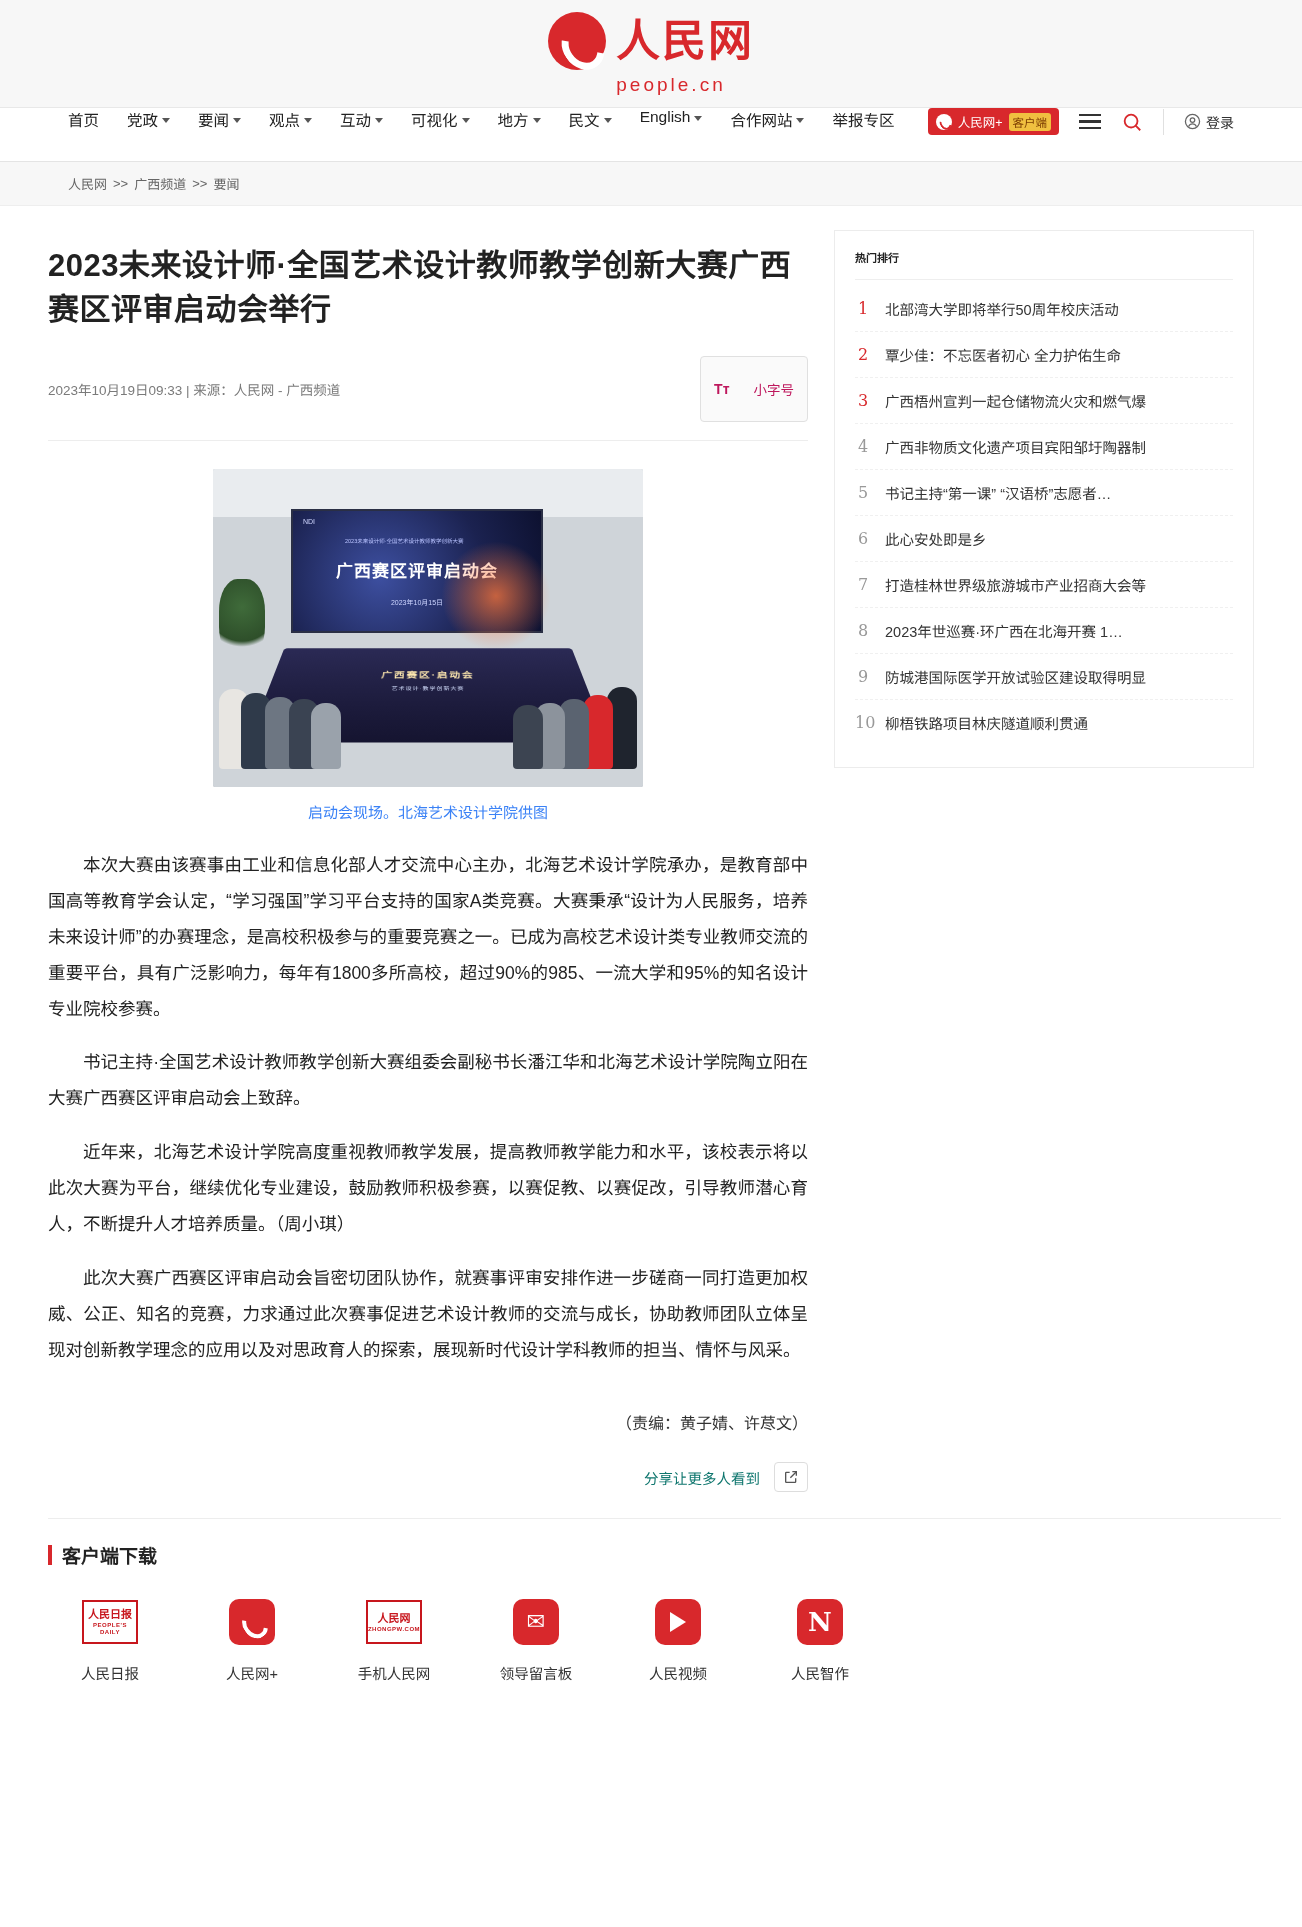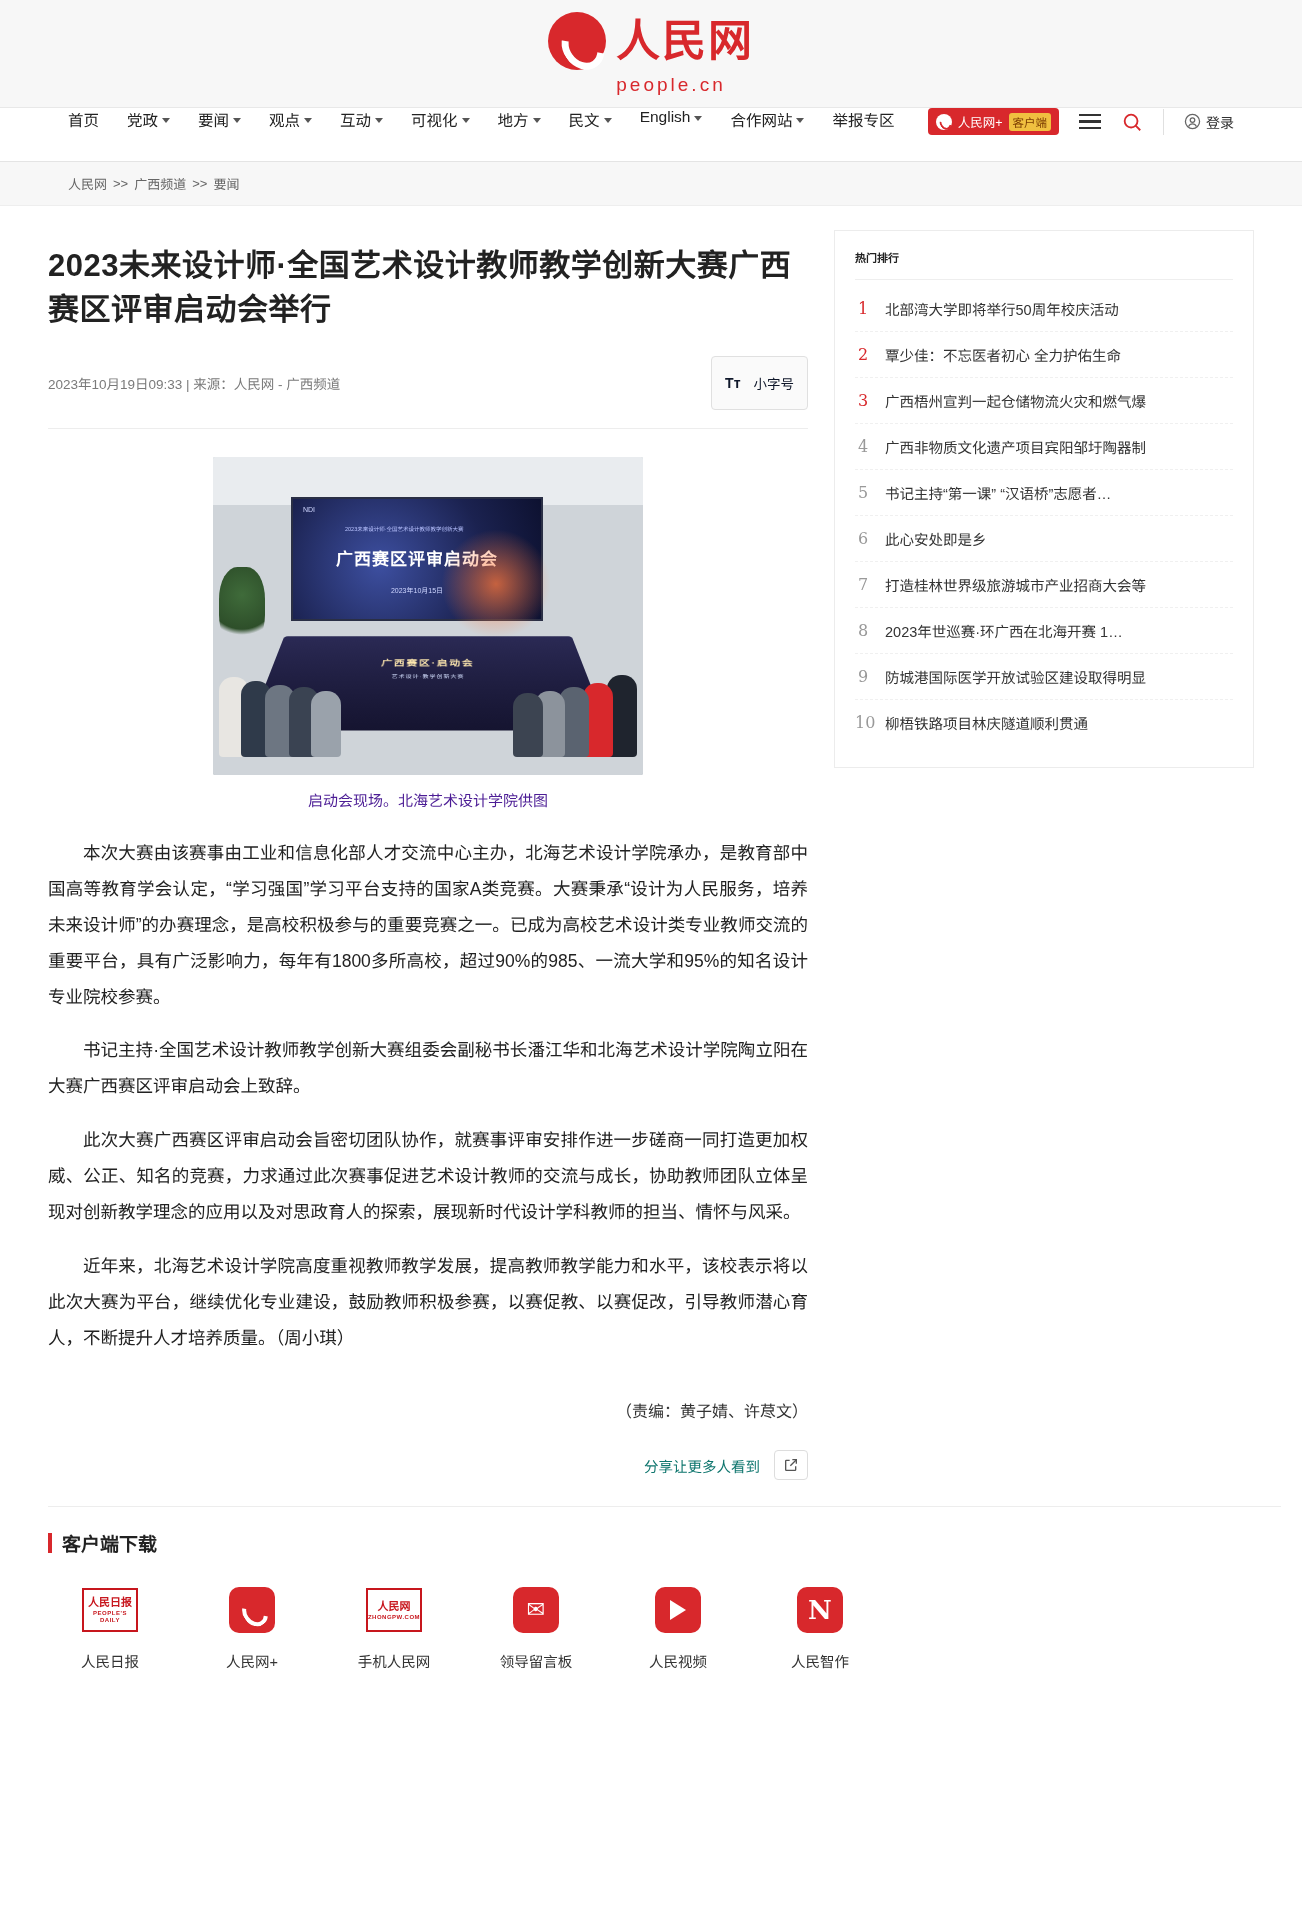--- a/index.html
+++ b/index.html
@@ -97,22 +97,22 @@
     font-size: 31px; line-height: 1.42; color:#222; margin: 14px 0 24px 0;
     font-weight: bold; letter-spacing: .5px;
   }
   .meta-row {
     display:flex; align-items:center; justify-content:space-between;
     padding-bottom: 18px; border-bottom: 1px solid #ededed;
   }
   .meta { font-size: 13.5px; color:#7a7a7a; }
   .fontsize-btn {
     border:1px solid #e0e0e0; border-radius:4px; background:#fafafa;
-    padding:16px 13px; font-size:13.5px; color:#0f172a;
-    display:flex; align-items:center; gap:13px; cursor:pointer;
+    padding:22px 13px; font-size:13.5px; color:#be185d;
+    display:flex; align-items:center; gap:24px; cursor:pointer;
   }
   .fontsize-btn .tt { font-weight:bold; font-size:14px; }
 
   .figure { margin: 28px 0 10px 0; text-align:center; }
   .photo {
     width: 430px; height: 318px; margin: 0 auto;
     border-radius: 2px; position: relative; overflow: hidden;
     background: linear-gradient(#d5d9de, #b9bfc6);
   }
   
@@ -157,21 +157,21 @@
   }
   .ph-people-l { left: 6px; }
   .ph-people-r { right: 6px; }
   .pp { position:absolute; bottom:0; width:30px; height:74px; border-radius:14px 14px 4px 4px; }
   .ph-plant {
     position:absolute; left:6px; top:110px; width:46px; height:80px;
     background: radial-gradient(circle at 50% 35%, #3f6b3a 0%, #2e4f2a 60%, rgba(0,0,0,0) 70%);
     border-radius: 40%;
   }
   .caption {
-    margin-top: 14px; font-size: 15px; color: #4c1d95; text-align:center;
+    margin-top: 14px; font-size: 15px; color: #3b82f6; text-align:center;
     font-family: "DejaVu Serif", serif;
   }
 
   .body-text { margin-top: 26px; }
   .body-text p {
     font-size: 17.5px; line-height: 2.05; color: #222; margin: 0 0 18px 0;
     text-indent: 2em; text-align: justify;
   }
   .editor-line {
     text-align: right; font-size: 16px; color:#333; margin: 42px 0 10px 0;
@@ -386,22 +386,22 @@
           <div class="pp" style="right:72px;background:#8c939c;height:66px;"></div>
           <div class="pp" style="right:94px;background:#3c4451;height:64px;"></div>
         </div>
       </div>
       <div class="caption">启动会现场。北海艺术设计学院供图</div>
     </div>
 
     <div class="body-text">
       <p>本次大赛由该赛事由工业和信息化部人才交流中心主办，北海艺术设计学院承办，是教育部中国高等教育学会认定，“学习强国”学习平台支持的国家A类竞赛。大赛秉承“设计为人民服务，培养未来设计师”的办赛理念，是高校积极参与的重要竞赛之一。已成为高校艺术设计类专业教师交流的重要平台，具有广泛影响力，每年有1800多所高校，超过90%的985、一流大学和95%的知名设计专业院校参赛。</p>
       <p>书记主持·全国艺术设计教师教学创新大赛组委会副秘书长潘江华和北海艺术设计学院陶立阳在大赛广西赛区评审启动会上致辞。</p>
+      <p>近年来，北海艺术设计学院高度重视教师教学发展，提高教师教学能力和水平，该校表示将以此次大赛为平台，继续优化专业建设，鼓励教师积极参赛，以赛促教、以赛促改，引导教师潜心育人，不断提升人才培养质量。（周小琪）</p>
       <p>此次大赛广西赛区评审启动会旨密切团队协作，就赛事评审安排作进一步磋商一同打造更加权威、公正、知名的竞赛，力求通过此次赛事促进艺术设计教师的交流与成长，协助教师团队立体呈现对创新教学理念的应用以及对思政育人的探索，展现新时代设计学科教师的担当、情怀与风采。</p>
-      <p>近年来，北海艺术设计学院高度重视教师教学发展，提高教师教学能力和水平，该校表示将以此次大赛为平台，继续优化专业建设，鼓励教师积极参赛，以赛促教、以赛促改，引导教师潜心育人，不断提升人才培养质量。（周小琪）</p>
     </div>
 
     <div class="editor-line">（责编：黄子婧、许荩文）</div>
 
     <div class="share-row">
       <span>分享让更多人看到</span>
       <span class="share-box">
         <svg width="16" height="16" viewBox="0 0 24 24" fill="none" stroke="#555" stroke-width="2">
           <path d="M14 4h6v6"></path>
             <path d="M20 4l-9 9"></path>

